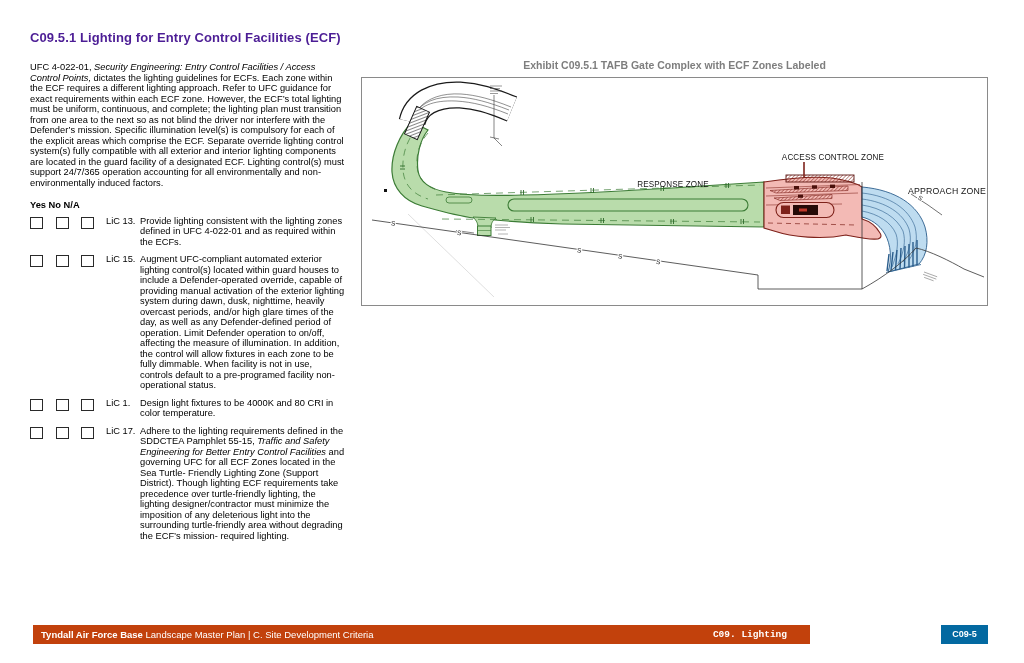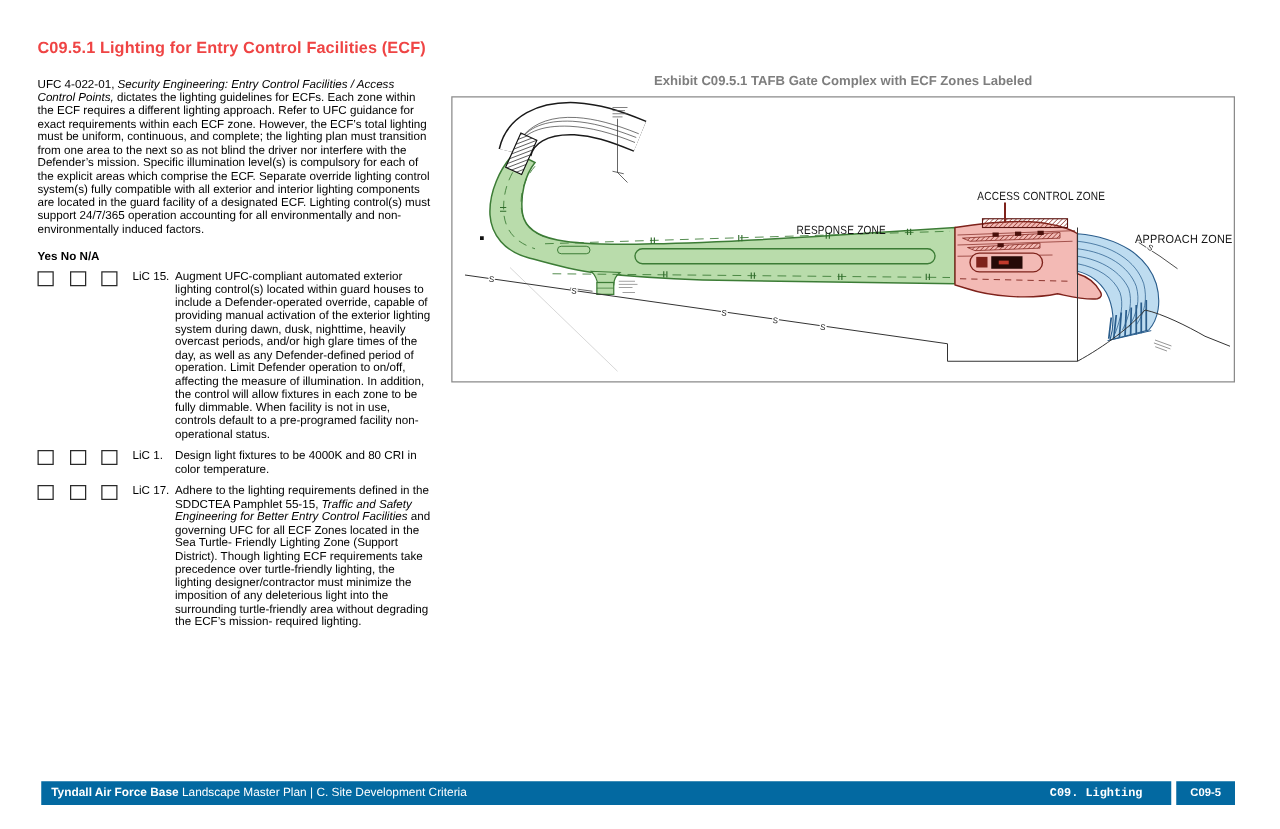--- a/index.html
+++ b/index.html
@@ -1,21 +1,21 @@
 <!DOCTYPE html>
 <html><head>
 <meta charset="utf-8">
 <style>
   html,body{margin:0;padding:0;}
   body{
     width:1024px;height:663px;background:#ffffff;position:relative;overflow:hidden;
     font-family:"Liberation Sans", sans-serif;color:#000;
   }
   .page-title{
-    position:absolute;left:30px;top:30px;font-size:13px;font-weight:bold;color:#ef4444;
+    position:absolute;left:30px;top:30px;font-size:13px;font-weight:bold;color:#4c1d95;
     letter-spacing:.1px;
   }
   
   .left-col{position:absolute;left:30px;top:62px;width:317px;font-size:9.3px;line-height:10.5px;}
   .intro{margin:0 0 12px 0;}
   .chk-header{font-weight:bold;margin:0 0 5px 0;}
   .chk-row{display:flex;align-items:flex-start;margin:0 0 7px 0;}
   .cbs{flex:0 0 76px;display:flex;padding-top:1px;}
   .cb{width:11px;height:10px;border:1.5px solid #2a2a2a;background:#fff;margin-right:12.5px;}
   .cb:last-child{margin-right:0;}
@@ -24,41 +24,50 @@
   .itx i,.intro i{font-style:italic;}
   
   .right-col{position:absolute;left:361px;top:59px;}
   .ex-title{font-size:10.5px;font-weight:bold;color:#7e7e7e;margin:0 0 6px 0;text-align:center;}
   .frame{width:627px;height:229px;border:1px solid #8a8a8a;box-sizing:border-box;background:#fff;}
   .frame svg{display:block;width:625px;height:227px;}
   .smark{font-size:6.5px;fill:#222;text-anchor:middle;paint-order:stroke;stroke:#ffffff;stroke-width:2px;}
   .zlabel{font-size:9.5px;fill:#141414;text-anchor:middle;letter-spacing:.2px;}
   
   .footer-bar{
-    position:absolute;left:33px;top:625px;width:904px;height:19px;background:#0369a1;
+    position:absolute;left:33px;top:625px;width:777px;height:19px;background:#c2410c;
     color:#fff;font-size:9.5px;line-height:19px;
   }
   .footer-brand{position:absolute;left:8px;top:0;white-space:nowrap;}
   .footer-brand .b{font-weight:bold;}
   .footer-section{position:absolute;right:23px;top:0;font-weight:bold;font-family:Liberation Mono, monospace;}
   .footer-pagenum{
     position:absolute;left:941px;top:625px;width:47px;height:19px;background:#0369a1;
     color:#fff;font-weight:bold;font-size:9px;line-height:19px;text-align:center;
   }
 </style>
 </head>
 <body>
 
 <div class="page-title">C09.5.1 Lighting for Entry Control Facilities (ECF)</div>
 
 <div class="left-col">
   <p class="intro"><span>UFC 4-022-01, </span><i>Security Engineering: Entry Control Facilities / Access Control Points,</i><span> dictates the lighting guidelines for ECFs. Each zone within the ECF requires a different lighting approach. Refer to UFC guidance for exact requirements within each ECF zone. However, the ECF’s total lighting must be uniform, continuous, and complete; the lighting plan must transition from one area to the next so as not blind the driver nor interfere with the Defender’s mission. Specific illumination level(s) is compulsory for each of the explicit areas which comprise the ECF. Separate override lighting control system(s) fully compatible with all exterior and interior lighting components are located in the guard facility of a designated ECF. Lighting control(s) must support 24/7/365 operation accounting for all environmentally and non-environmentally induced factors.</span></p>
 
   <div class="chk-header">Yes No N/A</div>
 
+  <div class="chk-row">
+    <div class="cbs">
+      <span class="cb"></span>
+      <span class="cb"></span>
+      <span class="cb"></span>
+    </div>
+    <div class="iid">LiC 13.</div>
+    <div class="itx">Provide lighting consistent with the lighting zones defined in UFC 4-022-01 and as required within the ECFs.</div>
+  </div>
 
 
   <div class="chk-row">
     <div class="cbs">
       <span class="cb"></span>
       <span class="cb"></span>
       <span class="cb"></span>
     </div>
     <div class="iid">LiC 15.</div>
     <div class="itx">Augment UFC-compliant automated exterior lighting control(s) located within guard houses to include a Defender-operated override, capable of providing manual activation of the exterior lighting system during dawn, dusk, nighttime, heavily overcast periods, and/or high glare times of the day, as well as any Defender-defined period of operation. Limit Defender operation to on/off, affecting the measure of illumination. In addition, the control will allow fixtures in each zone to be fully dimmable.  When facility is not in use, controls default to a pre-programed facility non-operational status.</div>

